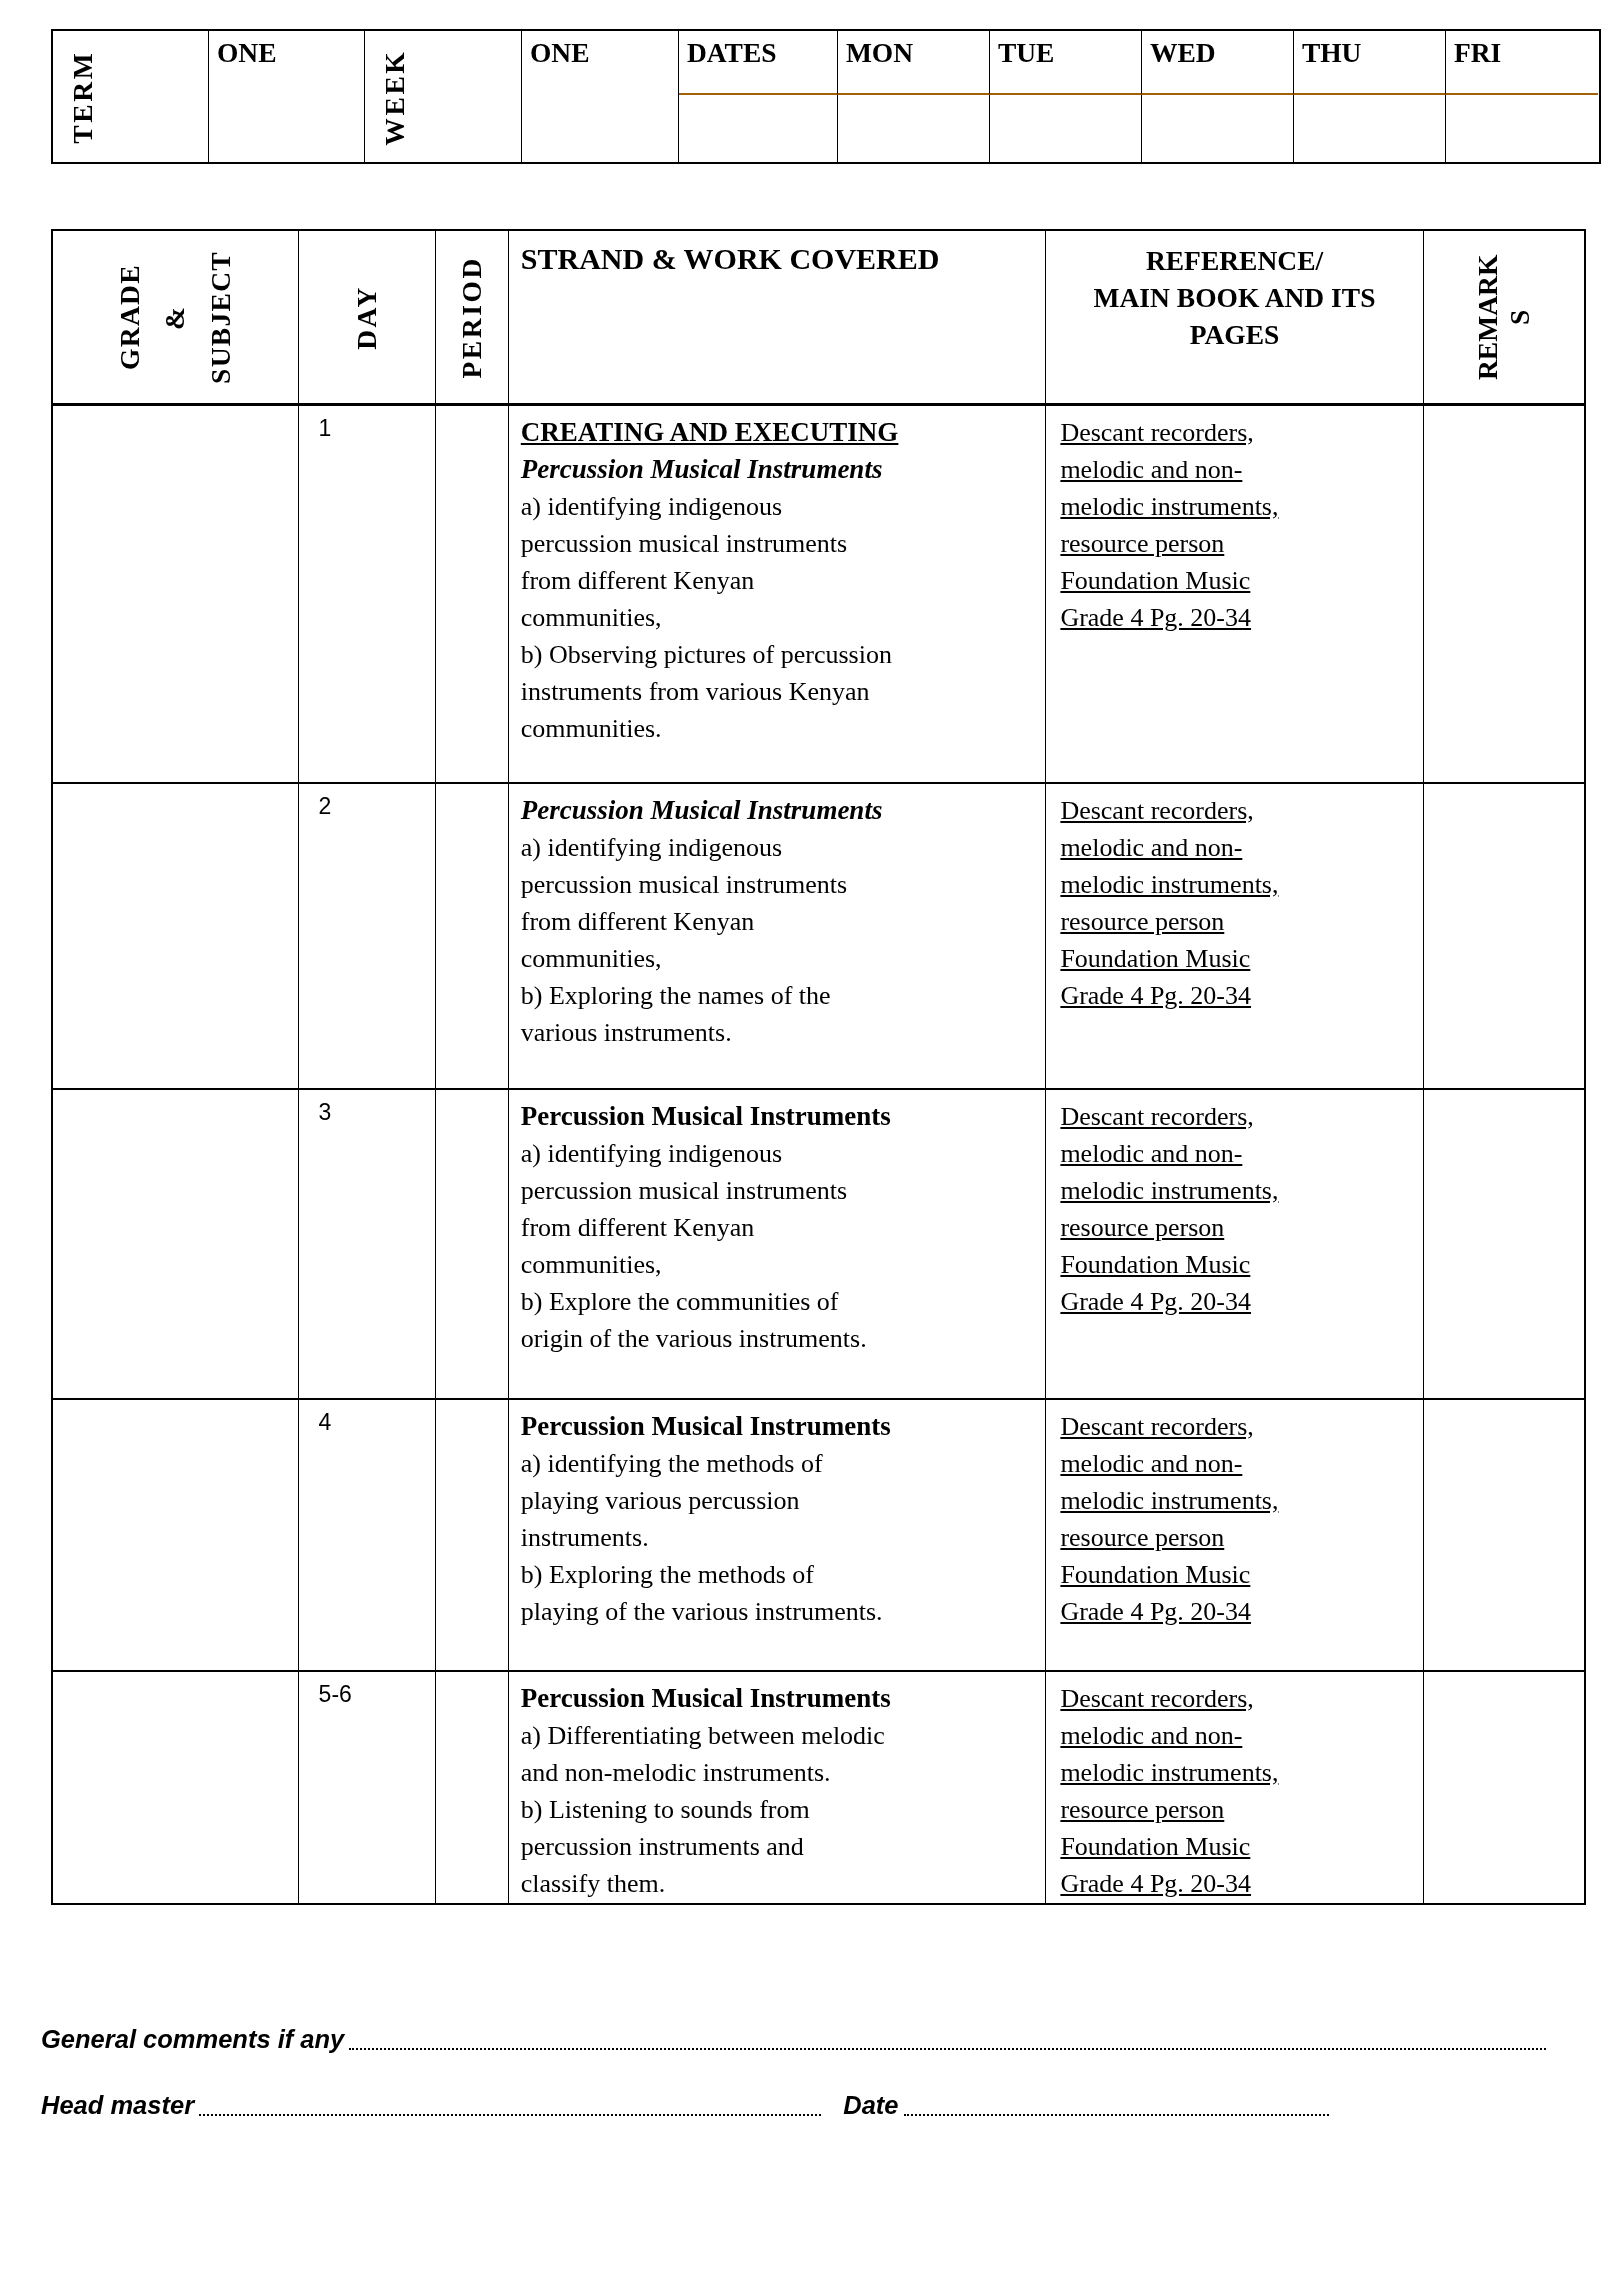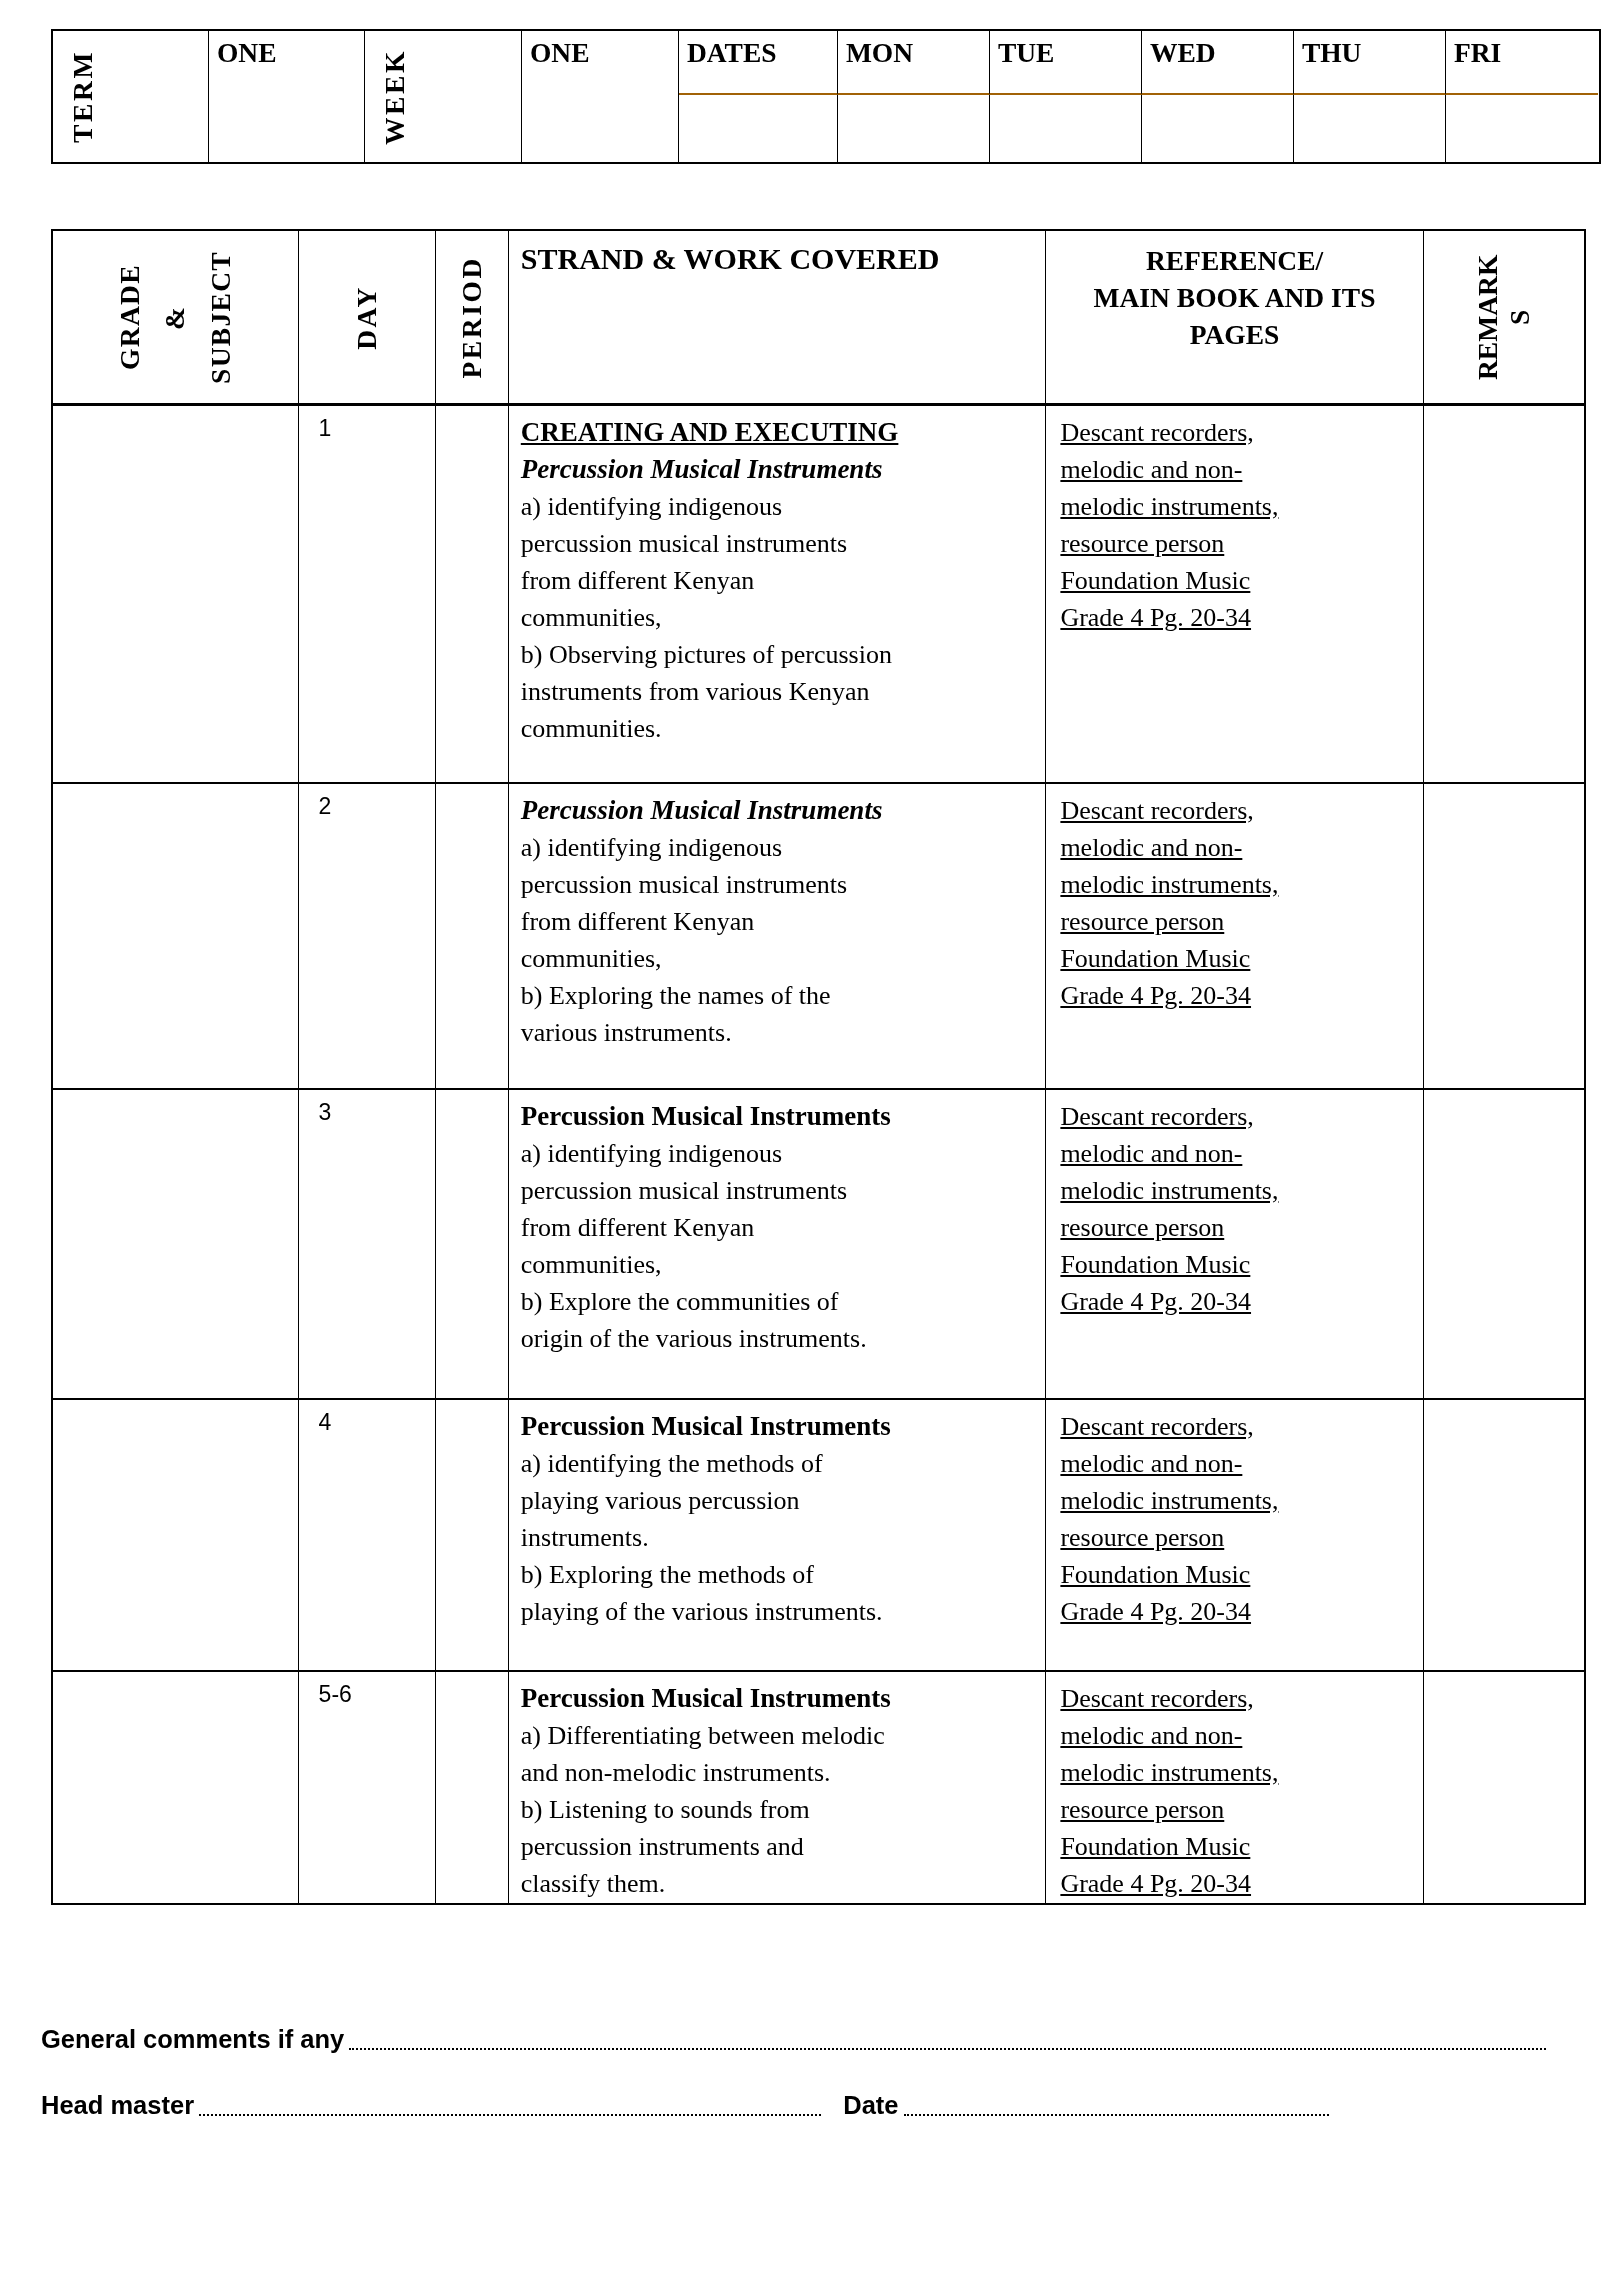--- a/index.html
+++ b/index.html
@@ -38,21 +38,21 @@
     grid-template-rows: 64px 67px;
     background: #fff;
   }
   .tt-cell {
     border-right: 1.3px solid #000;
     padding: 5.2px 7.9px;
     font-weight: bold;
     font-size: 27.5px;
   }
   .tt-cell.last { border-right: none; }
-  .tt-span { grid-row: 1 / 3; display: flex; align-items: center; }
+  .tt-span { grid-row: 1 / 3; display: flex; }
   .tt-top { border-bottom: 2px solid #a16207; }
   .tt-bottom { border-bottom: none; }
 
   
   .mtable {
     position: absolute;
     left: 51px;
     top: 229px;
     border: 2.6px solid #000;
     background: #fff;
@@ -118,20 +118,21 @@
   .italic { font-style: italic; }
 
   
   .footer-line {
     position: absolute;
     display: flex;
     align-items: flex-end;
     font-family: "Liberation Sans", sans-serif;
     font-weight: bold;
     font-size: 25.5px;
+    font-style: italic;
   }
   .f-comments { left: 41px; top: 2025px; width: 1505px; }
   .f-sign     { left: 41px; top: 2091px; width: 1505px; }
   .dotfill {
     border-bottom: 2.6px dotted #000;
     margin: 0 0 3.9px 5.2px;
   }
   .grow { flex: 1; }
   .dots-hm   { width: 622px; }
   .dots-date { width: 425px; }

